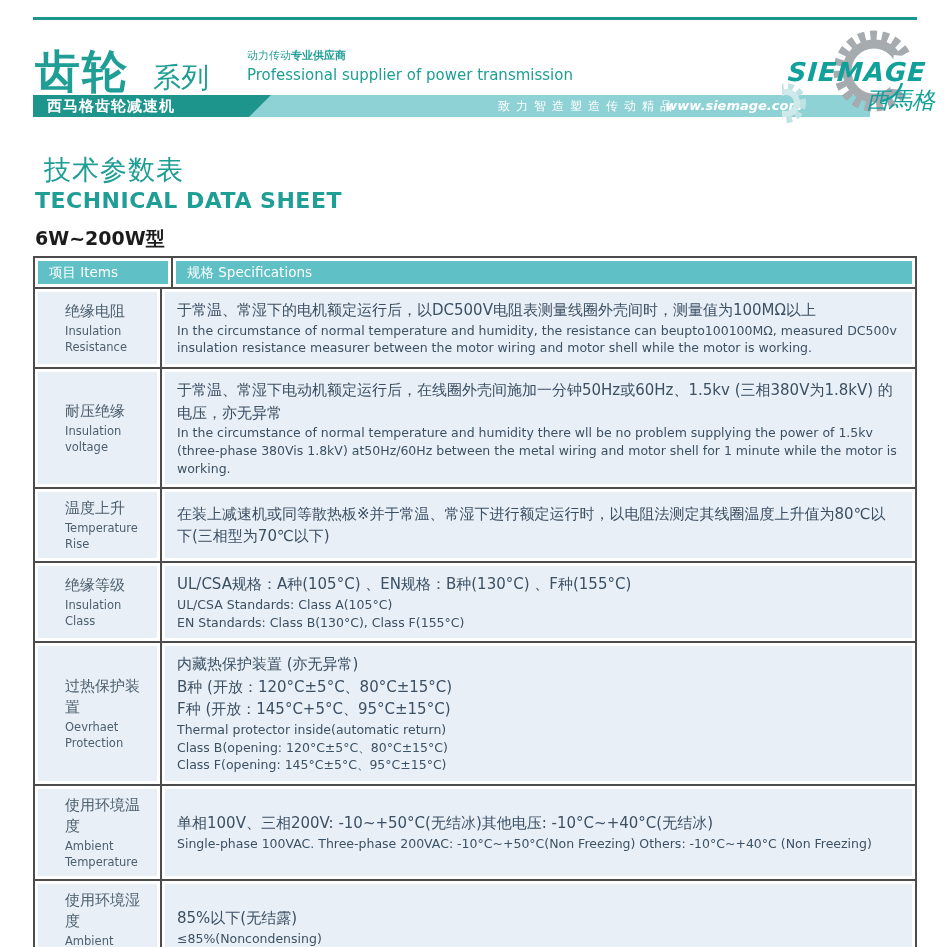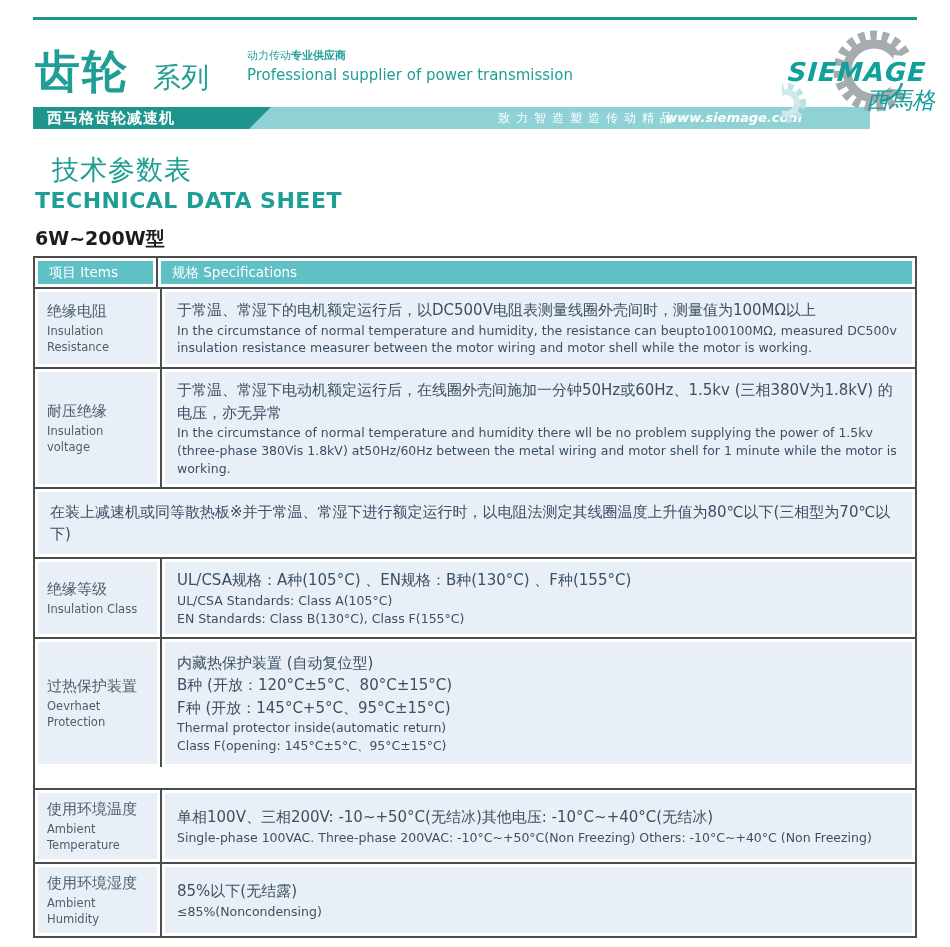--- a/index.html
+++ b/index.html
@@ -13,76 +13,76 @@
               background:var(--band_dark,#1d948c); }
   .series { position:absolute; left:35px; top:42px; white-space:nowrap; }
   .series-main { font-size:45px; font-weight:700; color:var(--teal,#1f9e95); letter-spacing:2px; }
   .series-suffix { font-size:28px; color:var(--teal,#1f9e95); margin-left:24px; }
   .tagline { position:absolute; left:247px; top:48px; }
   .tagline-zh { font-size:11px; color:var(--teal,#1f9e95); }
   .tagline-zh b { font-weight:700; }
   .tagline-en { font-size:15px; color:var(--teal,#1f9e95); margin-top:3px; }
 
   .band { position:absolute; left:33px; top:95px; width:837px; height:22px;
-          background:var(--band_light,#8ed2d5);margin-top:12px; }
+          background:var(--band_light,#8ed2d5); }
   .band-dark { position:absolute; left:0; top:0; height:22px; width:238px;
                background:var(--band_dark,#1d948c);
                clip-path:polygon(0 0,238px 0,216px 100%,0 100%);
                display:flex; align-items:center; }
   .band-product { color:#fff; font-weight:700; font-size:15px; padding-left:14px; letter-spacing:1px; }
   .band-slogan { position:absolute; right:192px; top:0; line-height:22px; color:#fff;
                  font-size:12px; letter-spacing:6px; white-space:nowrap; }
   .band-url { position:absolute; right:68px; top:0; line-height:22px; color:#fff;
               font-size:13px; font-weight:700; font-style:italic; white-space:nowrap; }
 
   .logo { position:absolute; left:782px; top:27px; width:166px; height:96px; }
   .logo svg { position:absolute; left:0; top:0; }
   .logo-name { position:absolute; left:6px; top:30px; font-size:26px; font-weight:700;
                font-style:italic; letter-spacing:1px; color:var(--teal_logo,#12a09b);
                transform:skewX(-4deg); white-space:nowrap; }
   .logo-cn { position:absolute; left:84px; top:58px; font-size:23px; font-style:italic;
              color:var(--teal_logo,#12a09b); white-space:nowrap; }
 
   
-  .title-zh { position:absolute; left:52px; top:152px; font-size:27px; font-weight:500;
+  .title-zh { position:absolute; left:44px; top:152px; font-size:27px; font-weight:500;
               color:var(--teal,#1f9e95); letter-spacing:1px; }
   .title-en { position:absolute; left:35px; top:188px; font-size:22px; font-weight:700;
               color:var(--teal,#1f9e95); letter-spacing:0.5px; }
   .model { position:absolute; left:35px; top:226px; font-size:19px; font-weight:700;
            color:var(--model_text,#1c1c1c); }
 
   
   .dtable { position:absolute; left:33px; top:256px; width:884px;
             border:2px solid var(--border,#4c4c4c); background:#fff; }
   .thead { display:flex; border-bottom:2px solid var(--border,#4c4c4c); height:31px; }
   .th { display:flex; padding:3px; }
-  .th-items { width:123px; border-right:2px solid var(--border,#4c4c4c); }
+  .th-items { width:138px; border-right:2px solid var(--border,#4c4c4c); }
   .th-specs { flex:1; }
   .th-inset { flex:1; background:var(--th_teal,#5fc0c6); color:#fff; font-size:13.5px;
               display:flex; align-items:center; padding-left:11px; }
   .trow { display:flex; }
   .trow + .trow { border-top:2px solid var(--border,#4c4c4c); }
   .cell { display:flex; padding:3px; }
   .cell-item { width:127px; border-right:2px solid var(--border,#4c4c4c); }
   .cell-spec { flex:1; }
   .inset { flex:1; background:var(--row_bg,#e9eff6); display:flex; flex-direction:column;
            justify-content:center; }
-  .item-inset { padding:6px 8px 6px 9px; }
+  .item-inset { padding:6px 8px 6px 27px; }
   .spec-inset { padding:7px 12px; }
   .item-zh { font-size:15px; color:var(--label_text,#4c5f6e); line-height:1.4; }
   .item-en { font-size:11.5px; color:var(--label_text,#4c5f6e); line-height:1.35; margin-top:2px; }
   .line { color:var(--text,#3c5064); }
   .line.zh { font-size:15px; line-height:1.5; }
   .line.en { font-size:12.5px; line-height:1.42; }
   .tbody .trow:nth-child(1){ min-height:72px; }
   .tbody .trow:nth-child(2){ min-height:70px; }
   .tbody .trow:nth-child(3){ min-height:70px; }
   .tbody .trow:nth-child(4){ min-height:64px; }
   .tbody .trow:nth-child(5){ min-height:130px; }
-  .tbody .trow:nth-child(6){ min-height:52px;margin-top:21px; }
+  .tbody .trow:nth-child(6){ min-height:52px; }
   .tbody .trow:nth-child(7){ min-height:47px; }
   .tbody .trow:nth-child(8){ min-height:122px; }
 </style>
 </head>
 <body>
 
 <div class="page" style="--teal: #1f9e95; --teal_logo: #12a09b; --band_dark: #1d948c; --band_light: #8ed2d5; --th_teal: #5fc0c6; --row_bg: #e9eff6; --border: #4c4c4c; --text: #3c5064; --label_text: #4c5f6e; --model_text: #1c1c1c; --logo_gray: #a6abb0; --logo_gear_light: #bfe2e4;">
 
   <div class="top-rule"></div>
 
@@ -156,20 +156,26 @@
             </div>
           </div>
           <div class="cell cell-spec">
             <div class="inset spec-inset">
               <div class="line zh">于常温、常湿下电动机额定运行后，在线圈外壳间施加一分钟50Hz或60Hz、1.5kv (三相380V为1.8kV) 的电压，亦无异常</div>
               <div class="line en">In the circumstance of normal temperature and humidity there wll be no problem supplying the power of 1.5kv (three-phase 380Vis 1.8kV) at50Hz/60Hz between the metal wiring and motor shell for 1 minute while the motor is working.</div>
             </div>
           </div>
         </div>
         <div class="trow">
+          <div class="cell cell-item">
+            <div class="inset item-inset">
+              <div class="item-zh">温度上升</div>
+              <div class="item-en">Temperature Rise</div>
+            </div>
+          </div>
           <div class="cell cell-spec">
             <div class="inset spec-inset">
               <div class="line zh">在装上减速机或同等散热板※并于常温、常湿下进行额定运行时，以电阻法测定其线圈温度上升值为80℃以下(三相型为70℃以下)</div>
             </div>
           </div>
         </div>
         <div class="trow">
           <div class="cell cell-item">
             <div class="inset item-inset">
               <div class="item-zh">绝缘等级</div>
@@ -186,24 +192,25 @@
         </div>
         <div class="trow">
           <div class="cell cell-item">
             <div class="inset item-inset">
               <div class="item-zh">过热保护装置</div>
               <div class="item-en">Oevrhaet Protection</div>
             </div>
           </div>
           <div class="cell cell-spec">
             <div class="inset spec-inset">
-              <div class="line zh">内藏热保护装置 (自动复位型)</div>
+              <div class="line zh">内藏热保护装置 (亦无异常)</div>
               <div class="line zh">B种 (开放：120°C±5°C、80°C±15°C)</div>
               <div class="line zh">F种 (开放：145°C+5°C、95°C±15°C)</div>
               <div class="line en">Thermal protector inside(automatic return)</div>
+              <div class="line en">Class B(opening: 120°C±5°C、80°C±15°C)</div>
               <div class="line en">Class F(opening: 145°C±5°C、95°C±15°C)</div>
             </div>
           </div>
         </div>
         <div class="trow">
           <div class="cell cell-item">
             <div class="inset item-inset">
               <div class="item-zh">使用环境温度</div>
               <div class="item-en">Ambient Temperature</div>
             </div>

